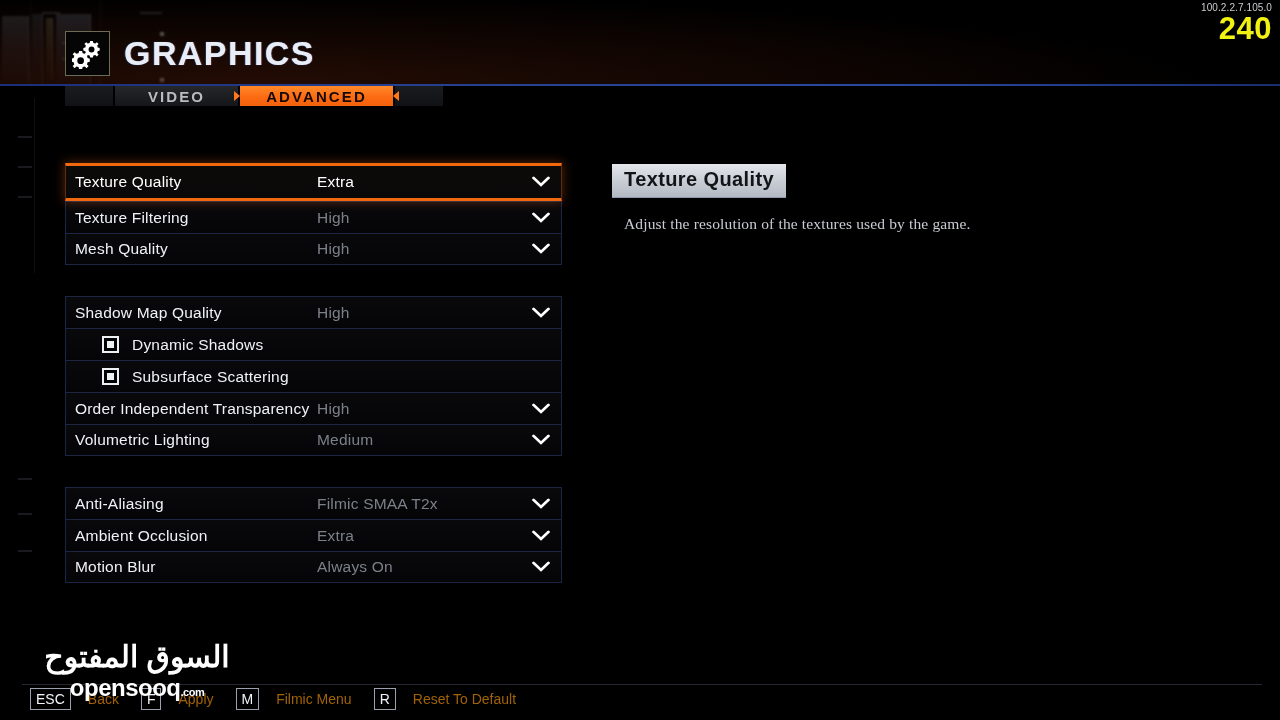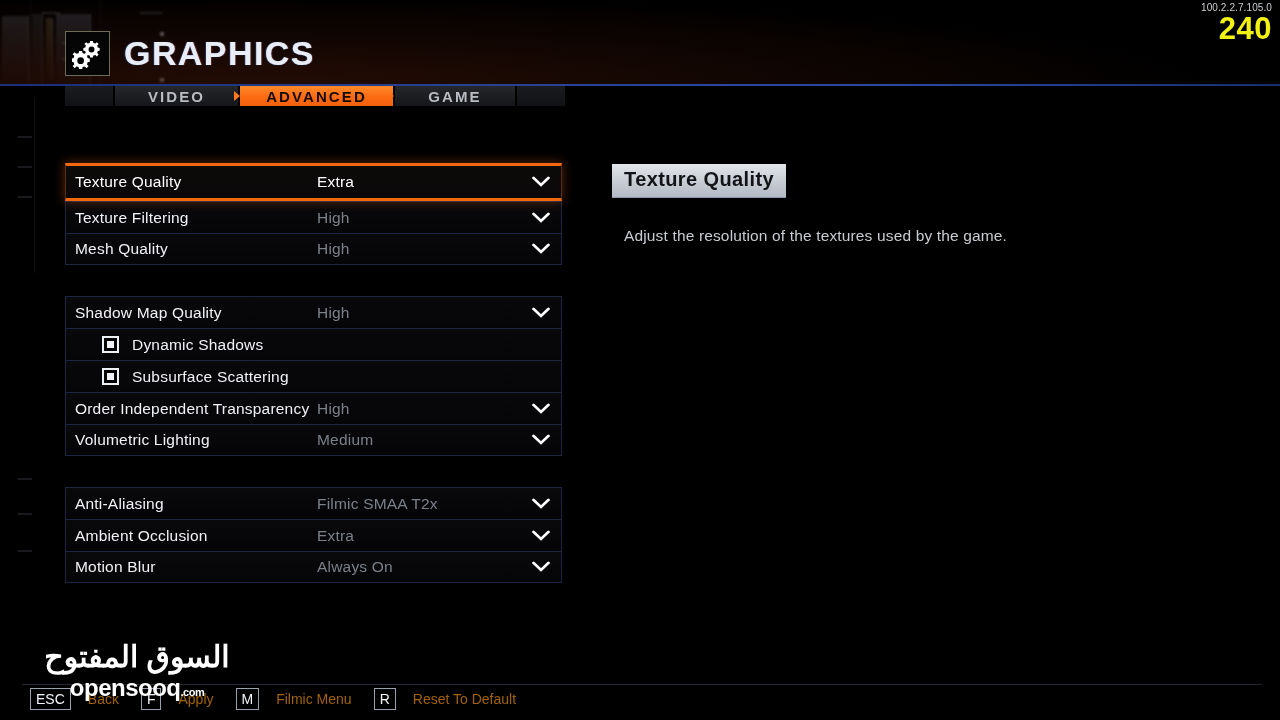--- a/index.html
+++ b/index.html
@@ -257,25 +257,26 @@
     display: inline-block;
     padding: 4px 12px 6px 12px;
     background: linear-gradient(180deg, #e3e6ea 0%, #c7ccd4 55%, #b4bac4 100%);
     color: #121418;
     font-size: 20px;
     font-weight: 700;
     letter-spacing: .4px;
     border-bottom: 1px solid #8f98ad;
   }
   .desc-body {
-    margin-top: 29px;
+    margin-top: 17px;
     padding-left: 12px;
     font-size: 15.5px;
     color: #c9ccd2;
     letter-spacing: .15px;
+    font-family: Liberation Serif, serif;
   }
 
   
   .telemetry {
     position: absolute;
     right: 8px; top: 2px;
     text-align: right;
   }
   .tele-ip {
     font-family: "Liberation Sans", sans-serif;
@@ -411,21 +412,20 @@
 
   <div class="telemetry">
     <div class="tele-ip">100.2.2.7.105.0</div>
     <div class="tele-fps">240</div>
   </div>
 
   <div class="tabbar">
     <div class="tab-cap"></div>
     <div class="tab video">VIDEO</div>
     <div class="tab advanced active">ADVANCED</div>
-    <div class="tab game">GAME</div>
     <div class="tab-cap right"></div>
   </div>
 
   <div class="settings">
 
     <div class="group">
       <div class="row selected">
         <span class="label">Texture Quality</span>
         <span class="value">Extra</span>
         <span class="chev">

